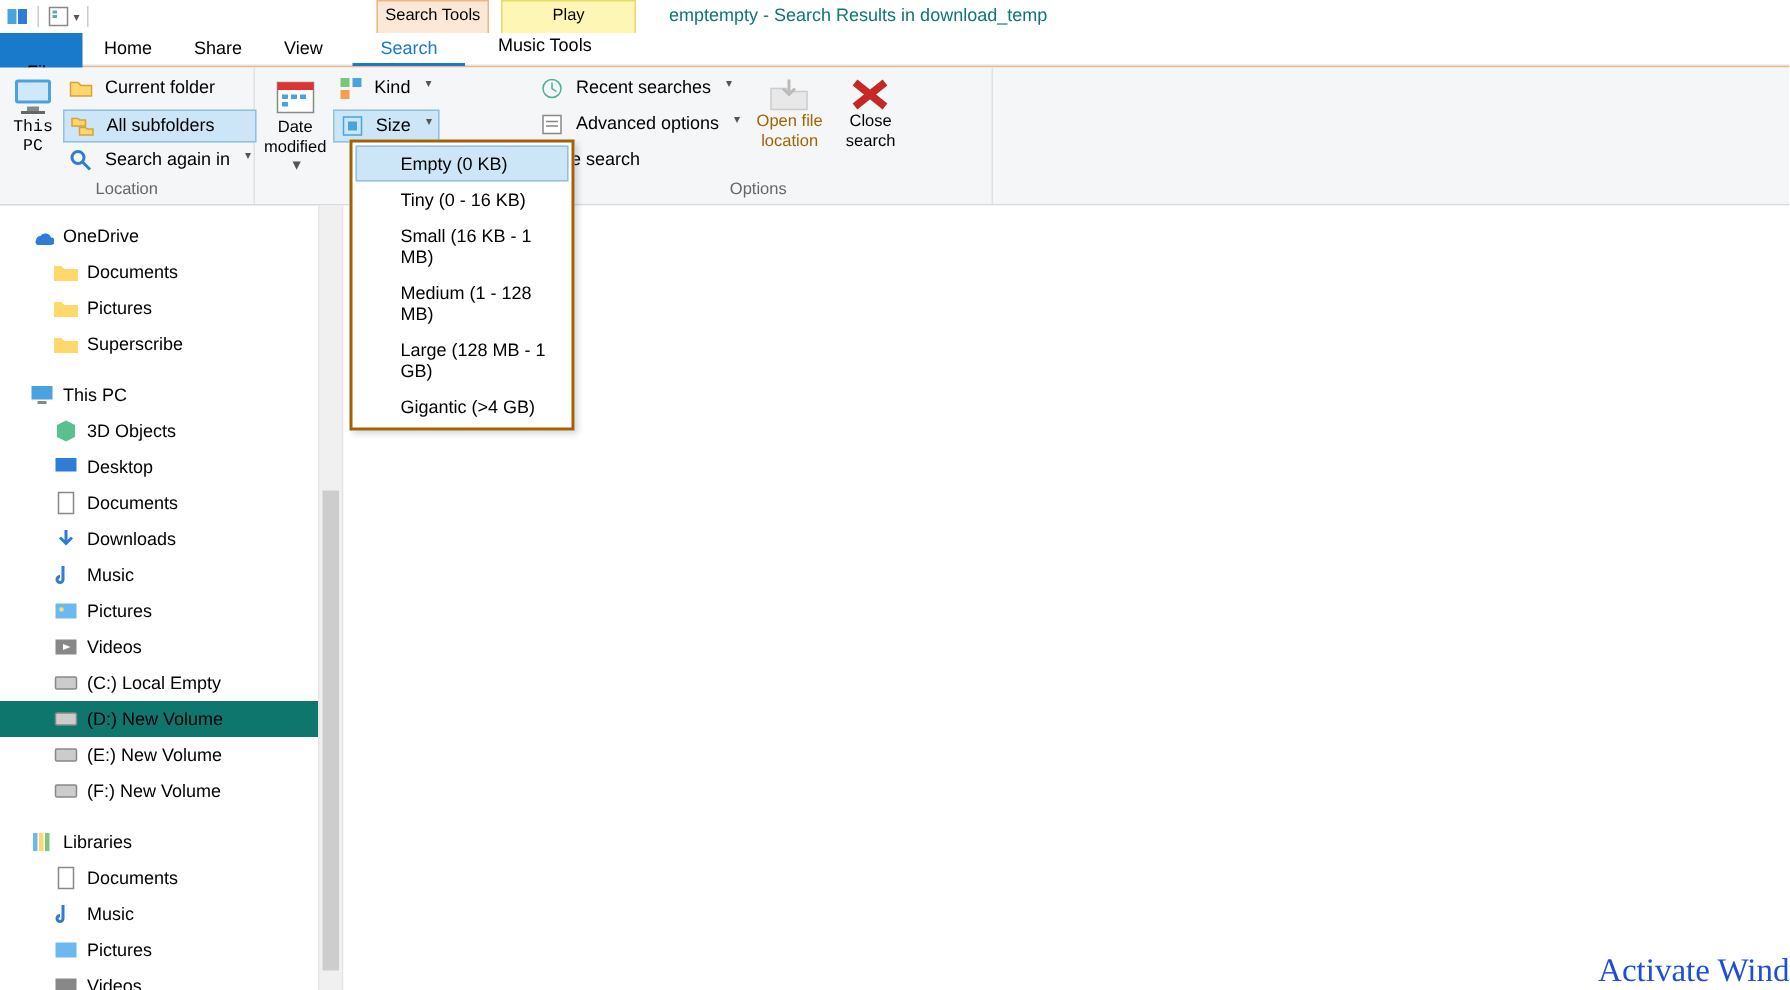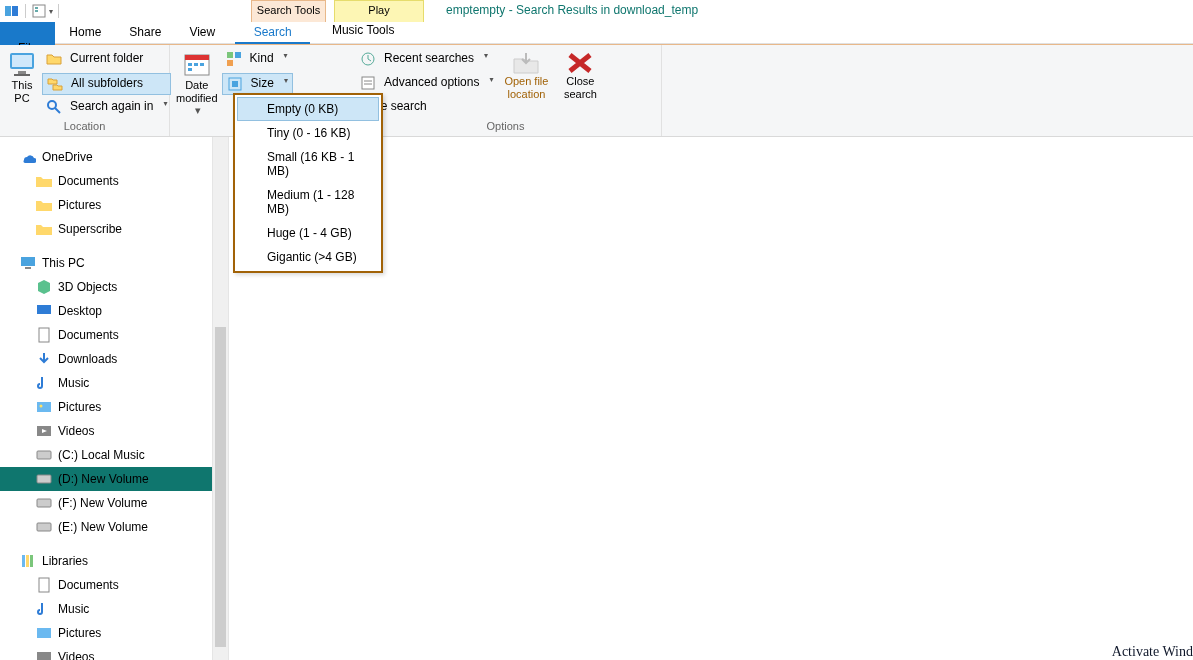--- a/index.html
+++ b/index.html
@@ -47,21 +47,21 @@
 
 
 .body { display: flex; height: calc(660px - 22px - 22px - 1px - 92px); }
 .navpane { width: 212px; background: #fff; overflow-y: auto; padding-top: 8px; }
 .scroll-gutter { width: 17px; background: #f0f0f0; border-left: 1px solid #e5e5e5; border-right: 1px solid #e5e5e5; position: relative; }
 .scroll-thumb { position: absolute; left: 2px; right: 2px; top: 190px; height: 320px; background: #cdcdcd; }
 .content { flex: 1; background: #fff; position: relative; }
 .ni { display: flex; align-items: center; height: 24px; padding-left: 20px; gap: 6px; }
 .ni.d1 { padding-left: 36px; }
 .ni.sel { background: #0f766e; }
-.watermark { position: absolute; right: 0; bottom: 0; color: #0f172a; font-size: 14px; font-family: "Segoe UI Light", "Segoe UI"; }
+.watermark { position: absolute; right: 0; bottom: 0; color: #1d4ed8; font-size: 22px; font-family: "Segoe UI Light", "Segoe UI"; }
 
 svg { display: block; }
 </style>
 </head>
 <body>
 
 <div class="titlebar">
   <div class="qat">
     <span class="qat-icon">
       <svg width="16" height="16">
@@ -102,21 +102,21 @@
 
   <div class="rgroup" style="width:170px;">
     <div class="rgroup-body">
       <div class="big-btn">
         <svg width="32" height="28">
             <rect x="4" y="2" width="24" height="16" rx="2" fill="#4aa3df"></rect>
             <rect x="6" y="4" width="20" height="12" fill="#cfe8fb"></rect>
             <rect x="12" y="20" width="8" height="3" fill="#888"></rect>
             <rect x="8" y="23" width="16" height="2" fill="#666"></rect>
           </svg>
-        <span style="white-space:pre-line;">This
+        <span style="white-space:pre-line;font-family:Liberation Mono, monospace;">This
 PC</span>
       </div>
       <div class="stack">
         <div class="small-btn">
           <span class="ic">
               <svg width="16" height="16">
                 <path d="M1 4h5l2 2h7v7H1z" fill="#ffd86b" stroke="#d9a13b"></path>
               </svg>
             </span>
           <span>Current folder</span>
@@ -232,21 +232,21 @@
       </div>
     </div>
     <div class="rgroup-label">Options</div>
   </div>
 
   <div class="size-menu">
     <div class="size-item hl">Empty (0 KB)</div>
     <div class="size-item">Tiny (0 - 16 KB)</div>
     <div class="size-item">Small (16 KB - 1 MB)</div>
     <div class="size-item">Medium (1 - 128 MB)</div>
-    <div class="size-item">Huge (1 - 4 GB)</div>
+    <div class="size-item">Large (128 MB - 1 GB)</div>
     <div class="size-item">Gigantic (&gt;4 GB)</div>
   </div>
 </div>
 
 <div class="body">
   <div class="navpane">
     <div class="ni">
       <span class="ic">
           <svg width="16" height="16">
             <path d="M4 11a3 3 0 013-3 4 4 0 017 1 2.5 2.5 0 010 5H5a2 2 0 01-1-3z" fill="#2e7cd6"></path>
@@ -345,45 +345,45 @@
           </svg>
         </span>
         <span>Videos</span>
       </div>
     <div class="ni d1">
         <span class="ic">
           <svg width="16" height="10">
             <rect x="1" y="1" width="14" height="8" rx="1" fill="#ccc" stroke="#888"></rect>
           </svg>
         </span>
-        <span>(C:) Local Music</span>
+        <span>(C:) Local Empty</span>
       </div>
     <div class="ni d1 sel">
         <span class="ic">
           <svg width="16" height="10">
             <rect x="1" y="1" width="14" height="8" rx="1" fill="#ccc" stroke="#888"></rect>
           </svg>
         </span>
         <span>(D:) New Volume</span>
       </div>
     <div class="ni d1">
         <span class="ic">
           <svg width="16" height="10">
             <rect x="1" y="1" width="14" height="8" rx="1" fill="#ccc" stroke="#888"></rect>
           </svg>
         </span>
-        <span>(F:) New Volume</span>
+        <span>(E:) New Volume</span>
       </div>
     <div class="ni d1">
         <span class="ic">
           <svg width="16" height="10">
             <rect x="1" y="1" width="14" height="8" rx="1" fill="#ccc" stroke="#888"></rect>
           </svg>
         </span>
-        <span>(E:) New Volume</span>
+        <span>(F:) New Volume</span>
       </div>
     <div style="height:10px;"></div>
     <div class="ni">
       <span class="ic">
           <svg width="16" height="16">
             <rect x="2" y="2" width="3" height="12" fill="#6bb9f0"></rect>
             <rect x="6" y="2" width="3" height="12" fill="#ffd86b"></rect>
             <rect x="10" y="2" width="3" height="12" fill="#7bc67b"></rect>
           </svg>
         </span>

